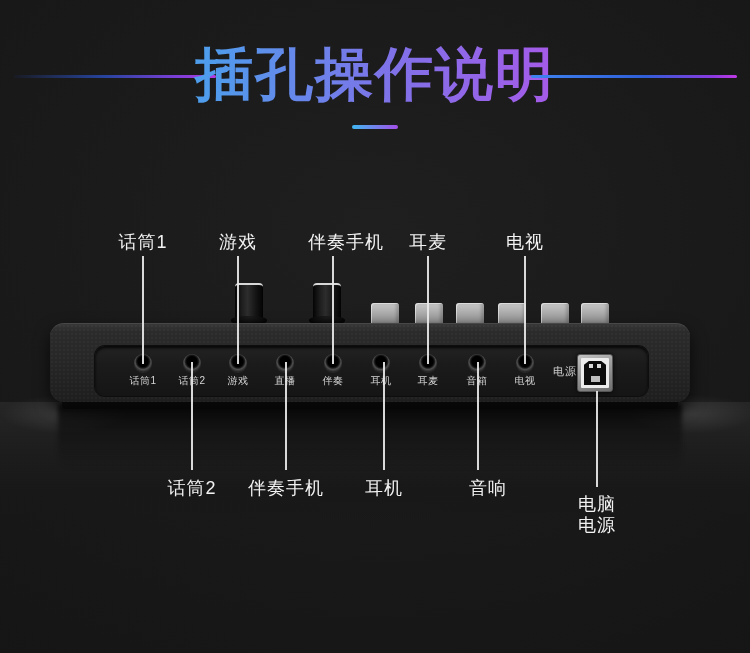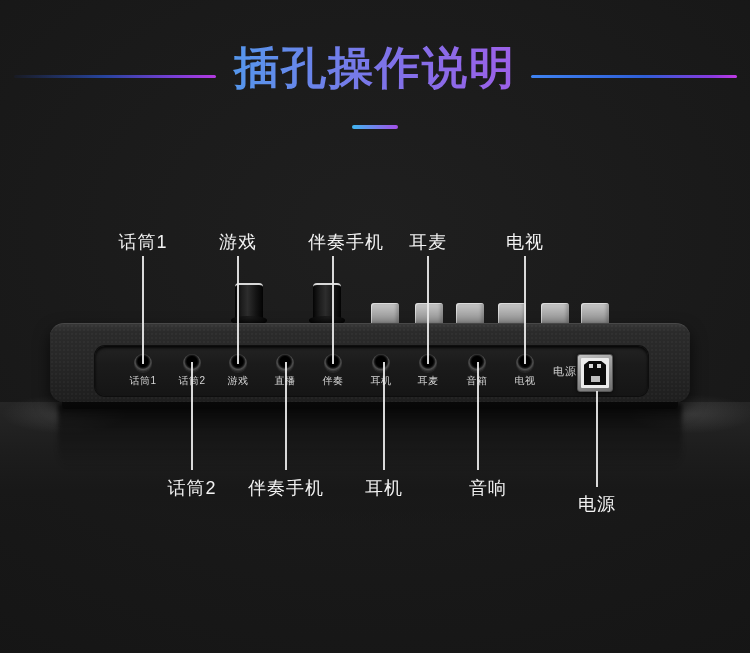--- a/index.html
+++ b/index.html
@@ -4,21 +4,21 @@
 <style>
   html,body{margin:0;padding:0;background:#000;}
   .stage{
     position:relative;width:750px;height:653px;overflow:hidden;
     font-family:"Liberation Sans","DejaVu Sans",sans-serif;
     background:radial-gradient(140% 120% at 50% 35%, #1f1f1f 0%, #181818 45%, #131313 82%, #0e0e0e 100%);
   }
   
   .title{
     position:absolute;left:0;right:0;top:45px;margin:0;
-    text-align:center;font-size:45px;font-weight:bold;letter-spacing:2px;line-height:1;
+    text-align:center;font-size:58px;font-weight:bold;letter-spacing:2px;line-height:1;
     background:linear-gradient(90deg,#45b4ee 0%,#4f9cec 28%,#7f72e8 52%,#a958e8 76%,#b052e8 100%);
     -webkit-background-clip:text;background-clip:text;color:transparent;
   }
   .hline{position:absolute;top:75px;height:3px;border-radius:2px;}
   .hline-left{left:14px;width:202px;background:linear-gradient(90deg,rgba(22,38,92,0.15) 0%,#27449e 45%,#7b3fd8 80%,#b43ae0 100%);}
   .hline-right{left:531px;width:206px;background:linear-gradient(90deg,#3f83f2 0%,#2f5fd8 55%,#8a3ae0 88%,#c03ae4 100%);}
   .underline{position:absolute;left:352px;top:125px;width:46px;height:4px;border-radius:2px;
     background:linear-gradient(90deg,#3fb6f0,#a44fe8);}
   
   .table{position:absolute;left:0;top:402px;width:750px;height:130px;
@@ -181,17 +181,18 @@
       <div class="cline cline-bottom" style="left: 191px;"></div>
       <div class="callout callout-bottom" style="left: 132px;">话筒2</div>
       <div class="cline cline-bottom" style="left: 285px;"></div>
       <div class="callout callout-bottom" style="left: 226px;">伴奏手机</div>
       <div class="cline cline-bottom" style="left: 383px;"></div>
       <div class="callout callout-bottom" style="left: 324px;">耳机</div>
       <div class="cline cline-bottom" style="left: 477px;"></div>
       <div class="callout callout-bottom" style="left: 428px;">音响</div>
       <div class="cline cline-usb" style="left: 596px;"></div>
       <div class="callout callout-stack" style="left: 537px;">
+        <div>电脑</div>
         <div>电源</div>
       </div>
     </div>
 
 </div>
 
 </body></html>

